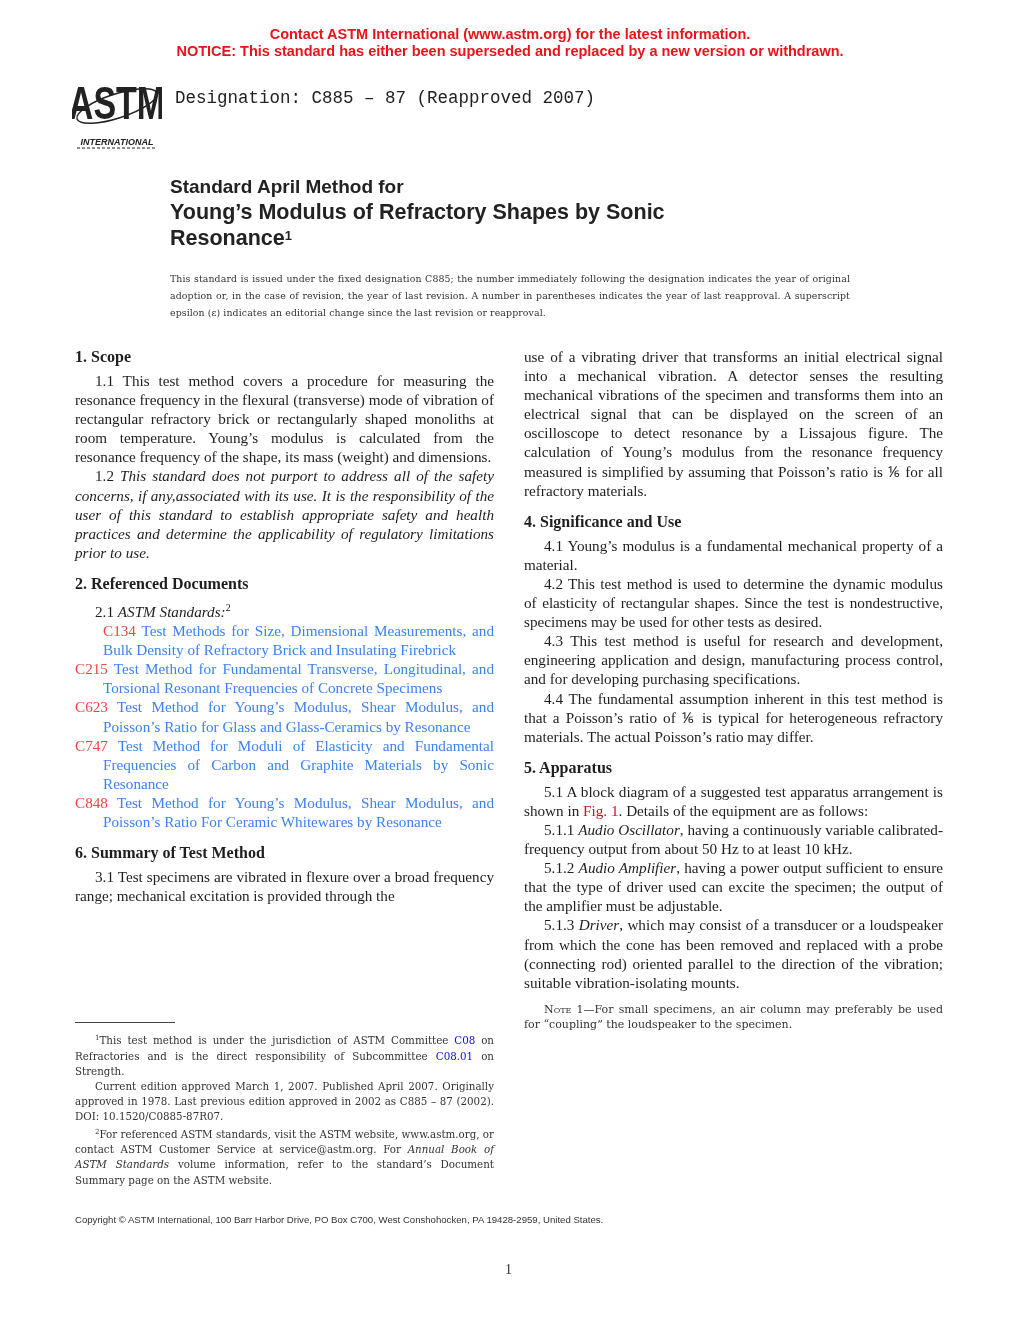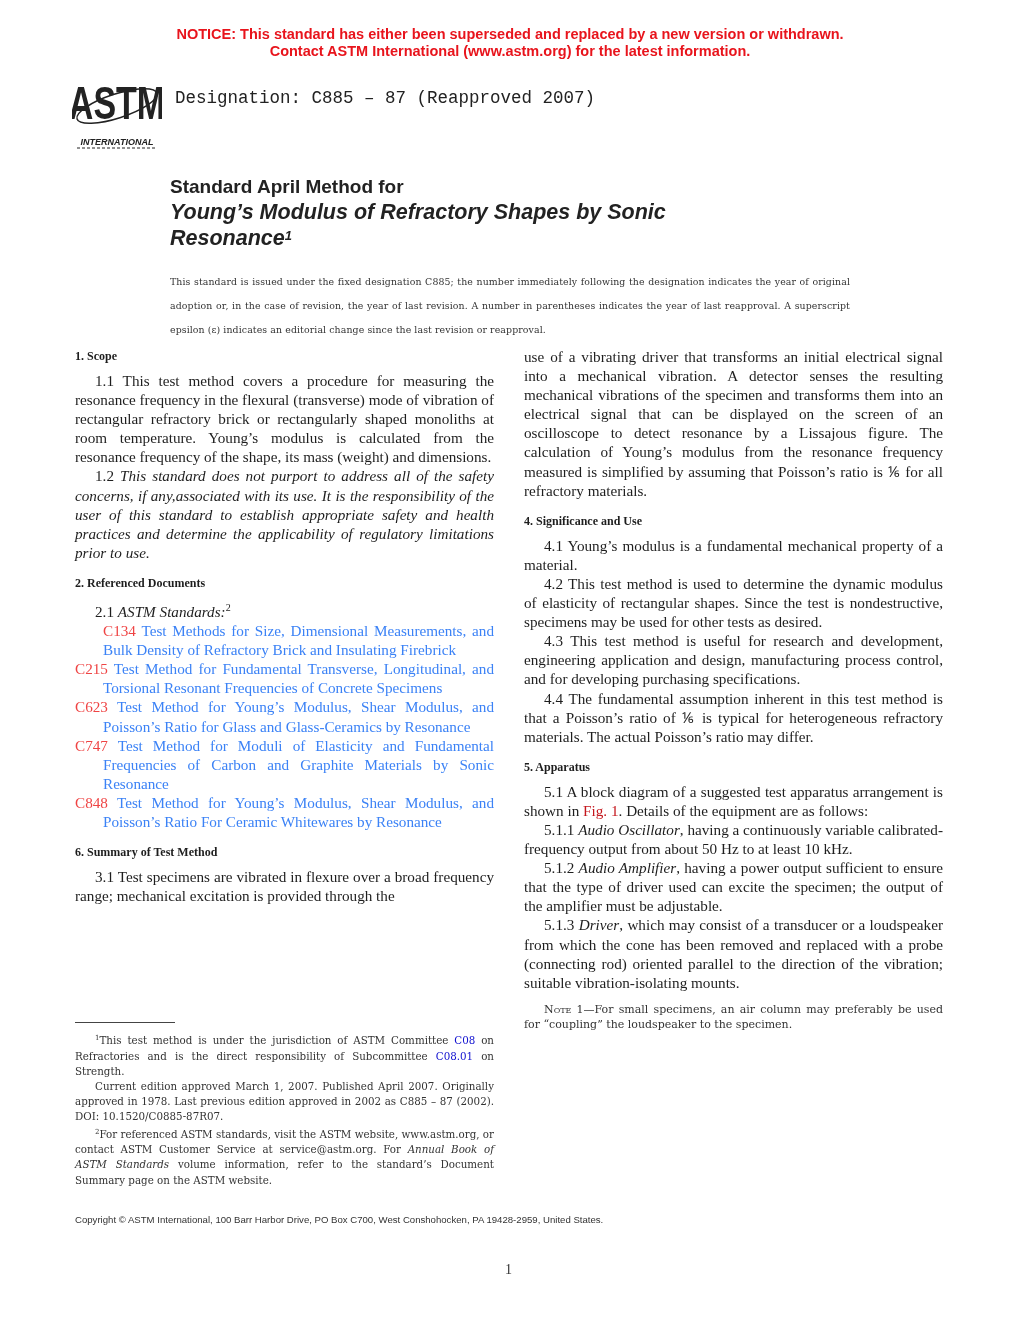--- a/index.html
+++ b/index.html
@@ -4,30 +4,30 @@
 <style>
   html, body { margin: 0; padding: 0; background: #ffffff; }
   body { width: 1020px; height: 1320px; position: relative; overflow: hidden; color: #1a1a1a; }
   .notice { position: absolute; top: 26px; left: 0; width: 1020px; text-align: center;
     font-family: "Liberation Sans", sans-serif; font-weight: bold; font-size: 14.5px; line-height: 17px; color: #e8141c; }
   .logo { position: absolute; left: 72px; top: 70px; width: 90px; height: 80px; }
   .designation { position: absolute; left: 175px; top: 88px; font-family: Liberation Mono, monospace;
     font-size: 17.5px; color: #222; }
   .title { position: absolute; left: 170px; top: 175px; font-family: "Liberation Sans", sans-serif; font-weight: bold; color: #222; }
   .title .l1 { font-size: 19px; line-height: 24px; }
-  .title .l2 { font-size: 21.5px; line-height: 26px; font-style: italic; }
+  .title .l2 { font-size: 21.5px; line-height: 26px; }
   .title sup { font-size: 13px; vertical-align: top; position: relative; top: -2px; }
   .issue { position: absolute; left: 170px; top: 270px; width: 680px; font-family: "DejaVu Serif", serif;
-    font-size: 9.4px; line-height: 24px; color: #333; text-align: justify; letter-spacing: 0.1px; }
+    font-size: 9.4px; line-height: 17px; color: #333; text-align: justify; letter-spacing: 0.1px; }
   .col { position: absolute; font-family: "Liberation Serif", serif; font-size: 15.2px; line-height: 19.1px; color: #1e1e1e; text-align: justify; }
   .left { left: 75px; top: 347px; width: 419px; }
   .right { left: 524px; top: 347px; width: 419px; }
   .col p { margin: 0; }
   .indent { text-indent: 20px; }
-  h2 { font-family: "Liberation Serif", serif; font-weight: bold; font-size: 12px; margin: 0; line-height: 19px; }
+  h2 { font-family: "Liberation Serif", serif; font-weight: bold; font-size: 16px; margin: 0; line-height: 19px; }
   .gap-h { margin-top: 12px !important; }
   .gap-after { margin-bottom: 5px !important; }
   .ref { padding-left: 28px; text-indent: -28px; margin: 0; }
   .ref .code { color: #ef4444; }
   .ref .rtitle { color: #3b82f6; }
   .red { color: #c4161c; }
   .blue { color: #1010d0; }
   i { font-style: italic; }
   .rule { position: absolute; left: 75px; top: 1022px; width: 100px; border-top: 1px solid #444; }
   .footnotes { position: absolute; left: 75px; top: 1031px; width: 419px; font-family: "DejaVu Serif", serif; font-size: 10.3px;
@@ -36,22 +36,22 @@
   .footnotes sup { font-size: 7px; }
   .note { font-family: "DejaVu Serif", serif; font-size: 11px; line-height: 15.5px; color: #333; text-indent: 20px; margin-top: 10px !important; }
   .note .sc { font-variant: small-caps; }
   .copyright { position: absolute; left: 75px; top: 1214px; font-family: "Liberation Sans", sans-serif; font-size: 9.6px; color: #333; }
   .pagenum { position: absolute; left: 505px; top: 1262px; font-family: "Liberation Serif", serif; font-size: 14px; color: #333; }
 </style>
 </head>
 <body>
 
 <div class="notice">
+  <div>Contact ASTM International (www.astm.org) for the latest information.</div>
   <div>NOTICE: This standard has either been superseded and replaced by a new version or withdrawn.</div>
-  <div>Contact ASTM International (www.astm.org) for the latest information.</div>
 </div>
 
 <div class="logo">
   <svg width="90" height="80" viewBox="0 0 90 80">
     <ellipse cx="45" cy="36" rx="42" ry="12" fill="none" stroke="#222" stroke-width="1.5" transform="rotate(-18 45 36)"></ellipse>
     <text x="45" y="50" text-anchor="middle" font-family="Liberation Sans, sans-serif" font-weight="bold" font-size="34" fill="#222" transform="scale(1,1.35) translate(0,-14)">ASTM</text>
     <text x="45" y="75" text-anchor="middle" font-family="Liberation Sans, sans-serif" font-weight="bold" font-style="italic" font-size="9" fill="#222">INTERNATIONAL</text>
     <line x1="5" y1="78" x2="85" y2="78" stroke="#222" stroke-width="1" stroke-dasharray="3,2"></line>
   </svg>
 </div>

